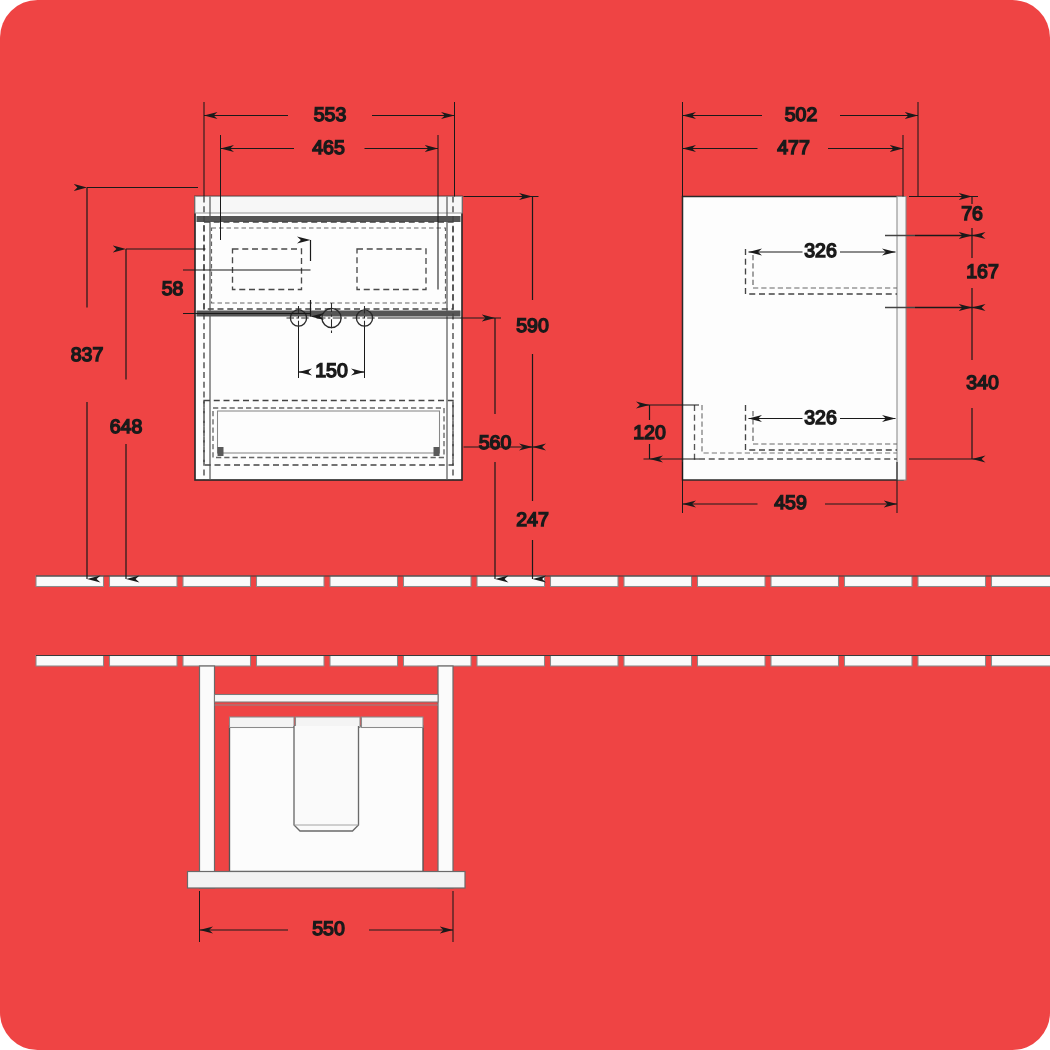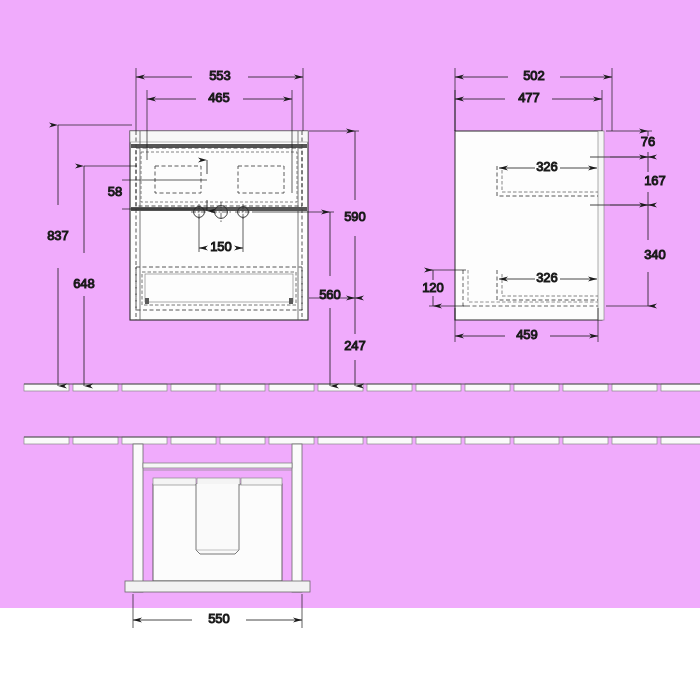--- a/index.html
+++ b/index.html
@@ -1,18 +1,18 @@
 <!DOCTYPE html>
 <html><head>
 <meta charset="utf-8">
 <style>
   html,body{margin:0;padding:0;background:#ffffff;}
   body{width:700px;height:700px;overflow:hidden;
        font-family:"Liberation Sans", sans-serif;}
-  #stage{position:relative;width:700px;height:608px;background:#f0abfc;}
+  #stage{position:relative;width:700px;height:700px;background:#ef4444;border-radius:25px;}
   svg{display:block;}
   .dimtxt{font-family:"Liberation Sans", sans-serif;font-size:13px;fill:#1a1a1a;
           dominant-baseline:middle;text-anchor:middle;}
 </style>
 </head>
 <body>
 
 <div id="stage">
   <svg width="700" height="700" viewBox="0 0 700 700">
 

